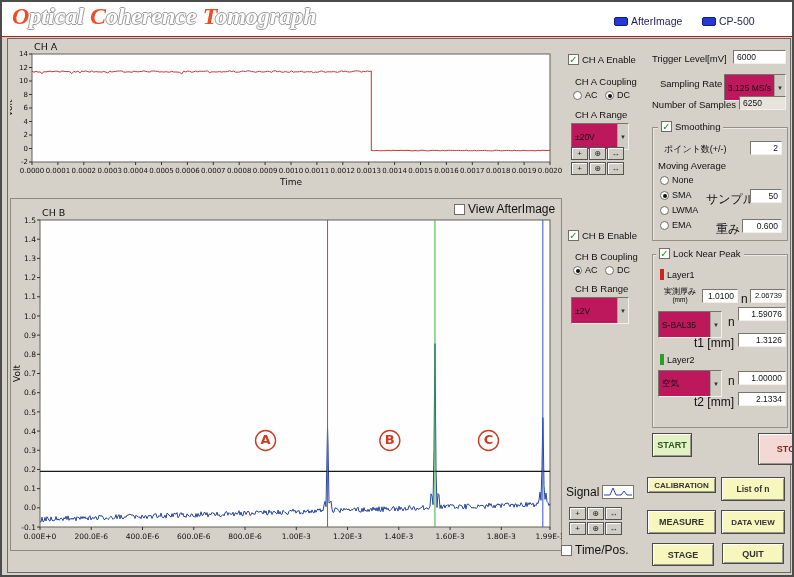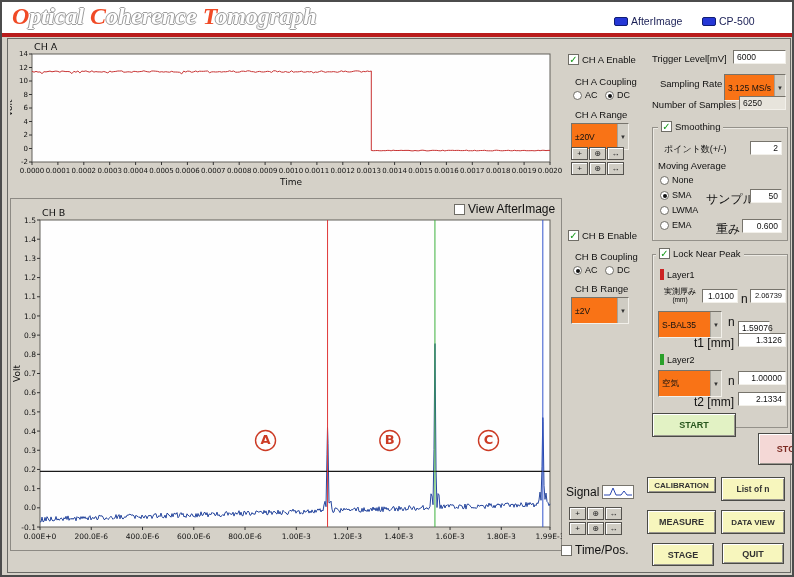--- a/index.html
+++ b/index.html
@@ -5,41 +5,41 @@
   *{margin:0;padding:0;box-sizing:border-box}
   html,body{background:#9a9a9a}
   #app{position:relative;width:794px;height:577px;background:#d5d1c8;border:2px solid #4c4c4c;
        overflow:hidden;font-family:"Liberation Sans","DejaVu Sans",sans-serif}
   .abs{position:absolute}
   .row{display:flex;align-items:center;gap:3px}
   .lbl{font-size:9.5px;color:#111;white-space:nowrap}
   .lbl.s{font-size:9px}
   .lbl.xs{font-size:12px}
   
-  .hdr{position:absolute;left:0;top:0;width:100%;height:35px;background:#fff;border-bottom:4px solid #b91c1c}
+  .hdr{position:absolute;left:0;top:0;width:100%;height:35px;background:#fff;border-bottom:1px solid #b91c1c}
   .title{position:absolute;left:10px;top:1px;font:italic bold 24px "Liberation Serif","DejaVu Serif",serif;white-space:pre}
   .ta{color:#f04a26}
   .tw{color:#fff;text-shadow:-1px 0 #9c9c9c,1px 0 #9c9c9c,0 -1px #9c9c9c,0 1px #9c9c9c}
   .ind{position:absolute;top:13px;display:flex;align-items:center;gap:3px}
   .led{width:14px;height:9px;background:#2537d6;border:1px solid #101d74;border-radius:2px}
   .ind-lbl{font-size:10.5px;color:#1a1f55}
   .mainframe{position:absolute;left:5px;top:36px;width:784px;height:535px;border:1px solid #6a6a66;background:#d5d1c8}
   .chbframe{position:absolute;left:8px;top:196px;width:552px;height:353px;border:1px solid #8d8a84}
   svg text{font-family:"DejaVu Sans","Liberation Sans",sans-serif}
   
   .cb{width:11px;height:11px;background:#fff;border:1px solid #6f6d66;font-size:10px;line-height:9px;
       color:#17991a;font-weight:bold;text-align:center;display:inline-block;flex:0 0 auto}
   .cb.off{color:transparent}
   .rd{width:9px;height:9px;border-radius:50%;background:#fff;border:1px solid #6f6d66;display:inline-block;position:relative;flex:0 0 auto}
   .rd.on:after{content:"";position:absolute;left:2px;top:2px;width:4px;height:4px;border-radius:50%;background:#111}
   .num{position:absolute;background:#fff;border:1px solid;border-color:#77746c #f2f0ea #f2f0ea #77746c;
        font-size:8.5px;color:#111;padding:1px 3px;text-align:right;height:14px;white-space:nowrap}
   .num.left{text-align:left}
   .num.out{background:#e7e4dc}
-  .dd{position:absolute;display:flex;background:#f97316;border:1px solid;border-color:#77746c #f2f0ea #f2f0ea #77746c;height:27px;align-items:center}
+  .dd{position:absolute;display:flex;background:#be185d;border:1px solid;border-color:#77746c #f2f0ea #f2f0ea #77746c;height:27px;align-items:center}
   .dd .v{flex:1;font-size:8.5px;padding-left:3px;white-space:nowrap;color:#111}
   .dd .a{width:11px;height:100%;background:#cfccc3;border-left:1px solid #a5a29a;font-size:6px;display:flex;align-items:center;justify-content:center;color:#333}
   .btn{position:absolute;border:1px solid #4a4a46;box-shadow:inset 1px 1px 0 #fff,inset -1px -1px 0 #9a978f;
        background:#f7f6bd;font-size:9px;font-weight:bold;color:#333;display:flex;align-items:center;justify-content:center;cursor:pointer;white-space:nowrap}
   .btn.start{background:#e2f2c4;color:#27551c}
   .btn.stop{background:#f4d8d6;color:#7c2a22}
   .grp{position:absolute;border:1px solid #94918a;box-shadow:inset 1px 1px 0 #eceae4}
   .grp-title{position:absolute;background:#d5d1c8;padding:0 3px;z-index:2}
   .pal{width:17px;height:13px;background:#d0cdc4;border:1px solid #55534e;box-shadow:inset 1px 1px 0 #fff;
        font-size:8px;line-height:11px;text-align:center;color:#222;display:inline-block}
@@ -296,37 +296,37 @@
     <div style="font-size:6.5px;margin-top:-1px">(mm)</div>
   </div>
   <div class="num" style="left:700px;top:287px;width:36px">1.0100</div>
   <div class="abs lbl xs" style="left:739px;top:290px">n</div>
   <div class="num" style="left:748px;top:287px;width:36px;font-size:7.5px">2.06739</div>
   <div class="dd" style="left:656px;top:309px;width:64px">
     <span class="v">S-BAL35</span>
     <span class="a">▼</span>
   </div>
   <div class="abs lbl xs" style="left:726px;top:313px">n</div>
-  <div class="num" style="left:736px;top:319px;width:32px">1.59076</div>
+  <div class="num" style="left:736px;top:305px;width:48px">1.59076</div>
   <div class="abs lbl xs" style="left:692px;top:334px">t1 [mm]</div>
   <div class="num" style="left:736px;top:331px;width:48px">1.3126</div>
   <div class="abs row" style="left:658px;top:352px">
     <span class="bar" style="background:#2aa02a"></span>
     <span class="lbl s">Layer2</span>
   </div>
   <div class="dd" style="left:656px;top:368px;width:64px">
     <span class="v">空気</span>
     <span class="a">▼</span>
   </div>
   <div class="abs lbl xs" style="left:726px;top:372px">n</div>
   <div class="num" style="left:736px;top:369px;width:48px">1.00000</div>
   <div class="abs lbl xs" style="left:692px;top:393px">t2 [mm]</div>
   <div class="num" style="left:736px;top:390px;width:48px">2.1334</div>
 
-  <div class="btn start" style="left:650px;top:411px;width:84px;height:24px">START</div>
+  <div class="btn start" style="left:650px;top:431px;width:40px;height:24px">START</div>
   <div class="btn stop" style="left:756px;top:431px;width:62px;height:32px">STOP</div>
   <div class="btn" style="left:645px;top:475px;width:69px;height:16px;font-size:8px">CALIBRATION</div>
   <div class="btn" style="left:719px;top:475px;width:64px;height:24px;font-size:8.5px">List of n</div>
   <div class="btn" style="left:645px;top:508px;width:69px;height:24px">MEASURE</div>
   <div class="btn" style="left:719px;top:508px;width:64px;height:24px;font-size:8px">DATA VIEW</div>
   <div class="btn" style="left:650px;top:541px;width:62px;height:23px">STAGE</div>
   <div class="btn" style="left:720px;top:541px;width:62px;height:21px">QUIT</div>
 
   <div class="abs row" style="left:566px;top:228px">
     <span class="cb">✓</span>

